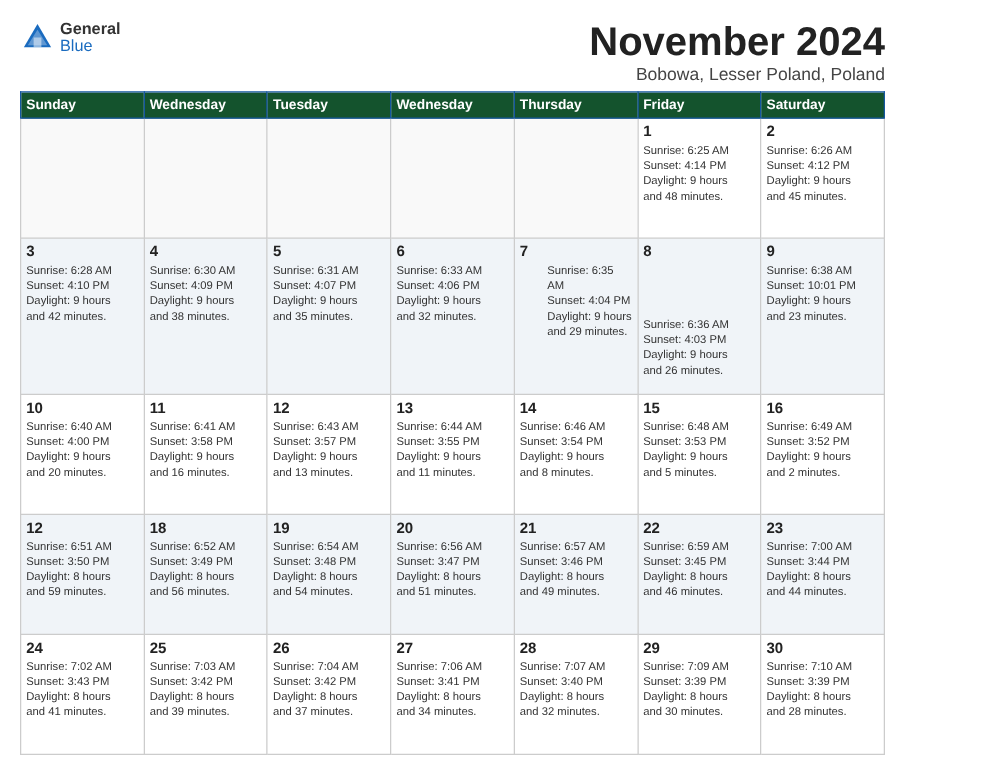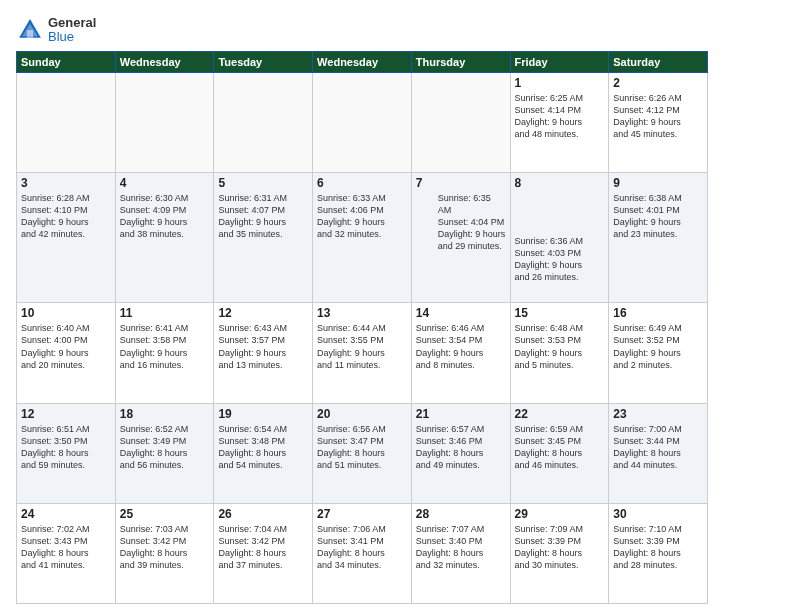--- a/index.html
+++ b/index.html
@@ -102,20 +102,24 @@
       <svg class="logo-icon" viewBox="0 0 36 36">
         <polygon points="18,4 32,28 4,28" fill="#1a6bbf"></polygon>
         <polygon points="18,10 28,26 8,26" fill="#fff" opacity="0.3"></polygon>
         <rect x="14" y="18" width="8" height="10" fill="#fff" opacity="0.5"></rect>
       </svg>
       <div class="logo-text">
         <div style="color:#333;font-size:13px;font-weight:bold;line-height:1.1;">General</div>
         <div style="color:#1a6bbf;font-size:13px;font-weight:normal;line-height:1.1;">Blue</div>
       </div>
     </div>
+    <div class="title-block">
+      <div class="month-title">November 2024</div>
+      <div class="location">Bobowa, Lesser Poland, Poland</div>
+    </div>
   </div>
 
   <table class="calendar">
     <thead>
       <tr>
         <th>Sunday</th>
         <th>Wednesday</th>
         <th>Tuesday</th>
         <th>Wednesday</th>
         <th>Thursday</th>
@@ -184,21 +188,21 @@
           <td class="alt-row">
             <div class="day-number">8</div>
             <div class="day-info" style="white-space: pre-line; margin-top: 45px;">Sunrise: 6:36 AM
 Sunset: 4:03 PM
 Daylight: 9 hours
 and 26 minutes.</div>
           </td>
           <td class="alt-row">
             <div class="day-number">9</div>
             <div class="day-info" style="white-space: pre-line;">Sunrise: 6:38 AM
-Sunset: 4:01 PM
+Sunset: 10:01 PM
 Daylight: 9 hours
 and 23 minutes.</div>
           </td>
         </tr>
         <tr>
           <td>
             <div class="day-number">10</div>
             <div class="day-info" style="white-space: pre-line;">Sunrise: 6:40 AM
 Sunset: 4:00 PM
 Daylight: 9 hours

